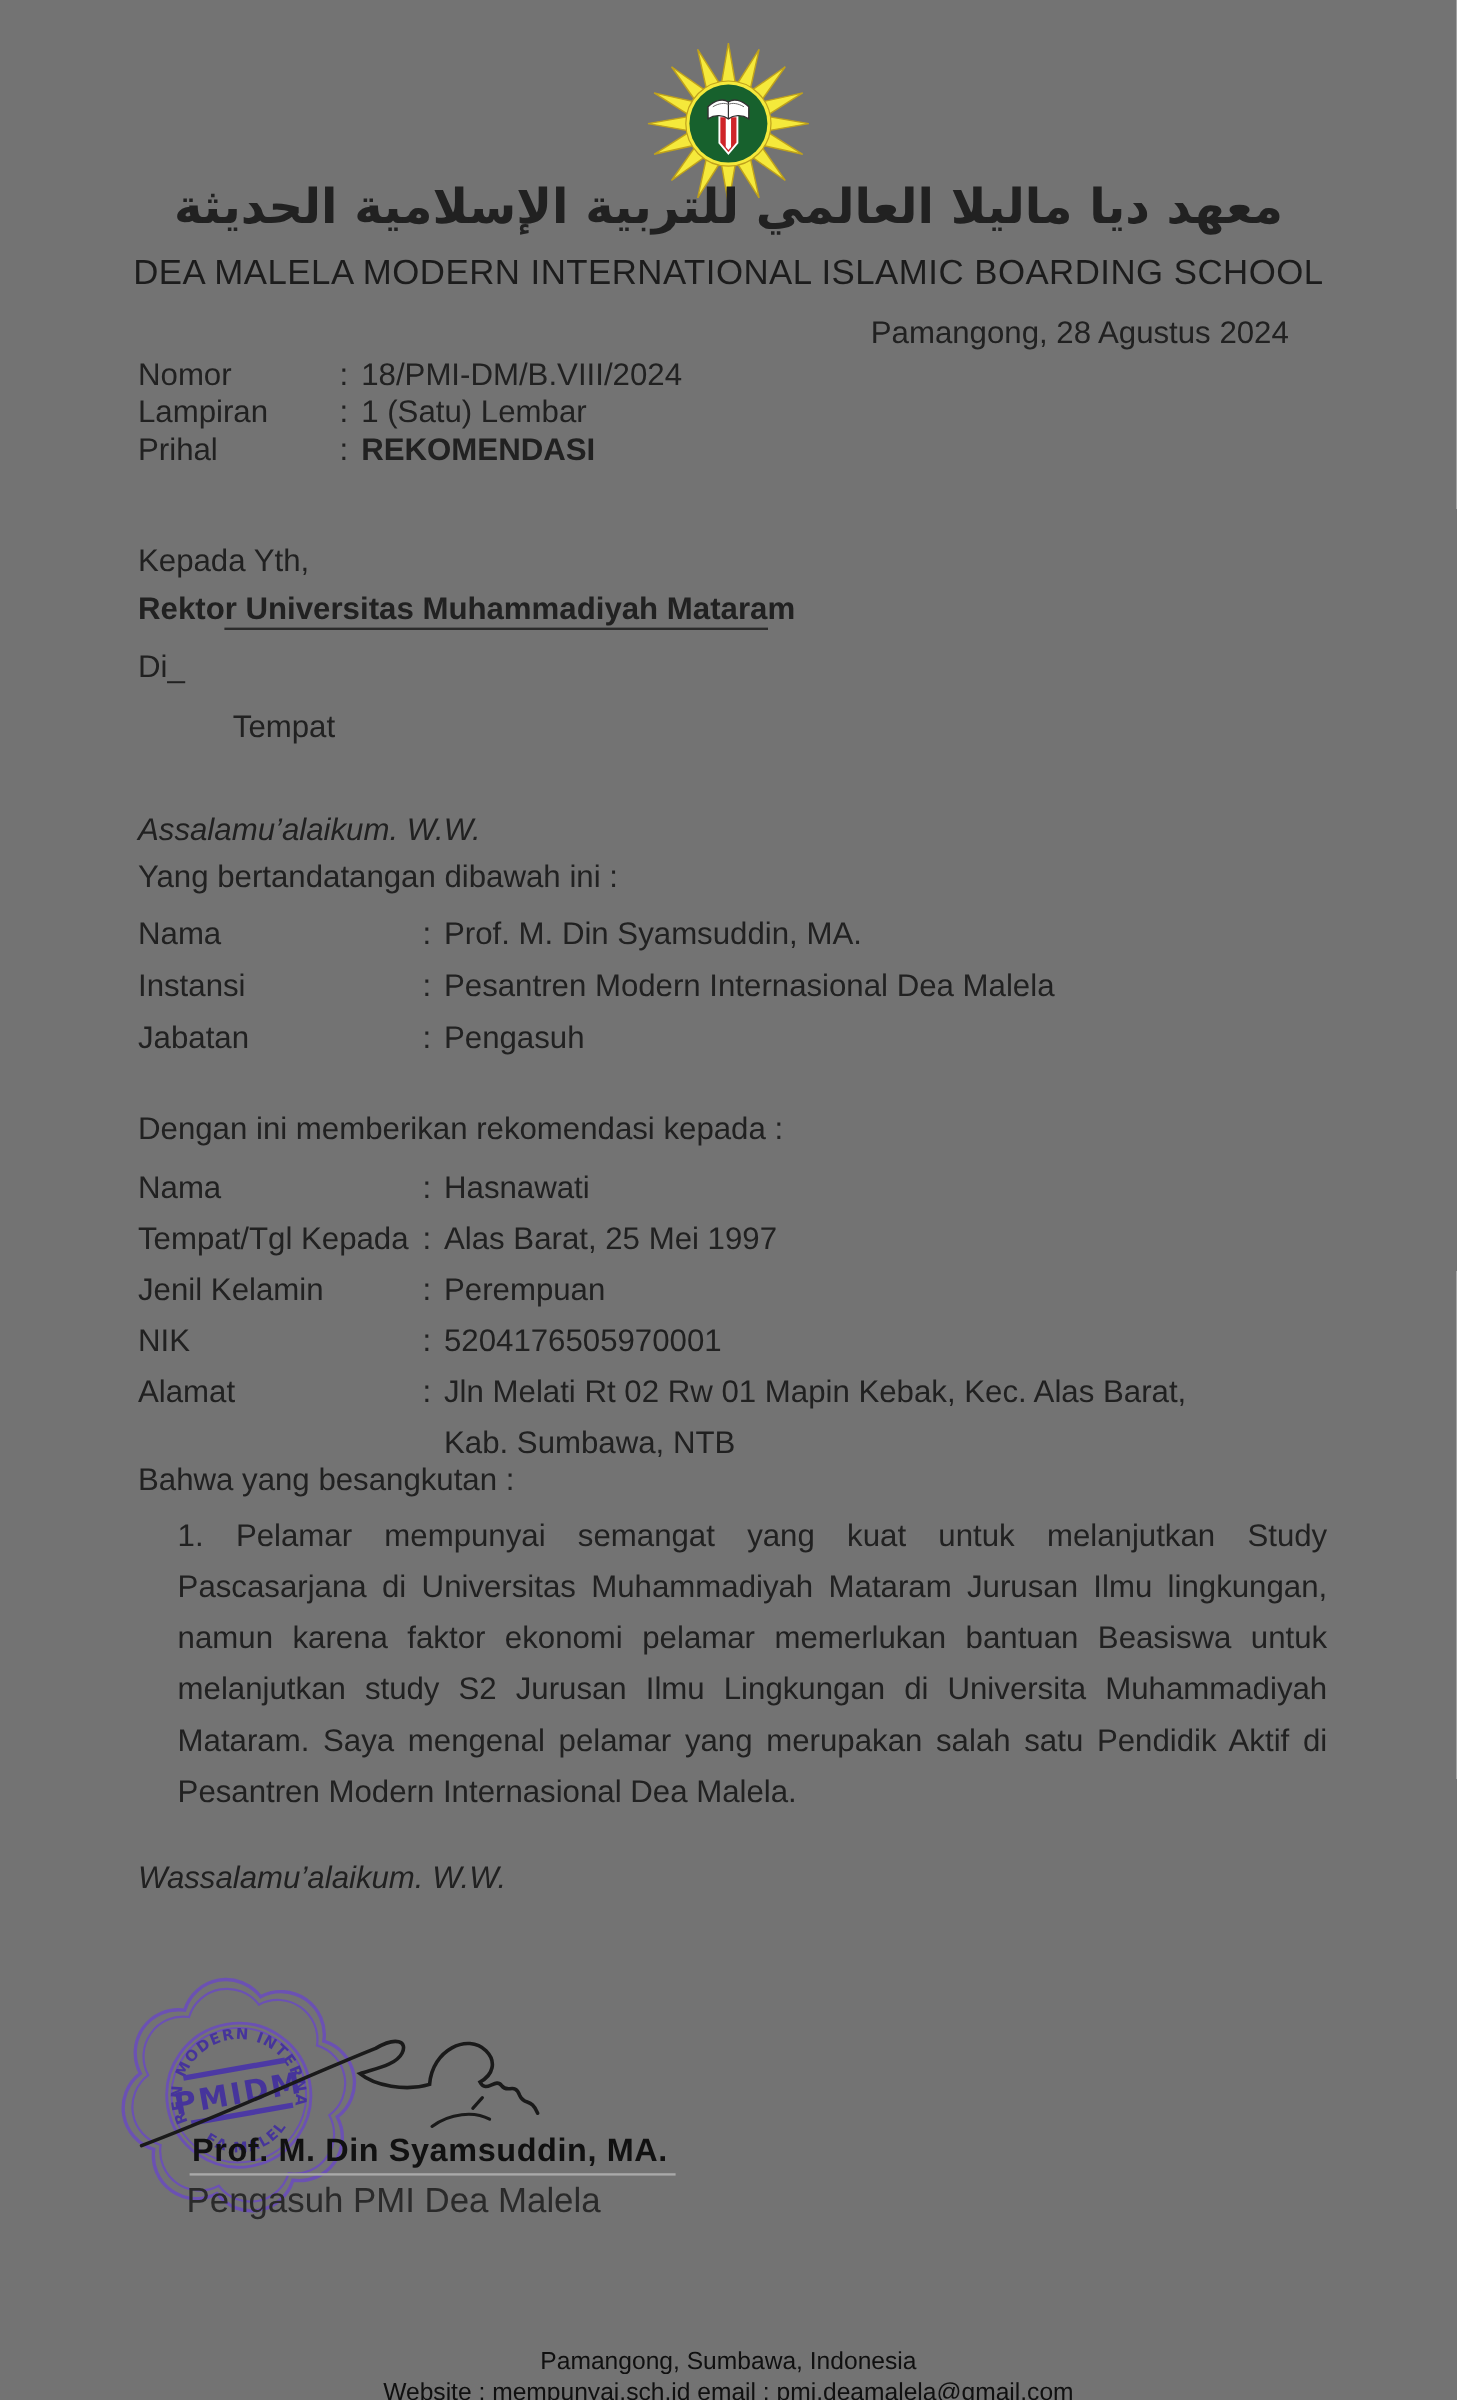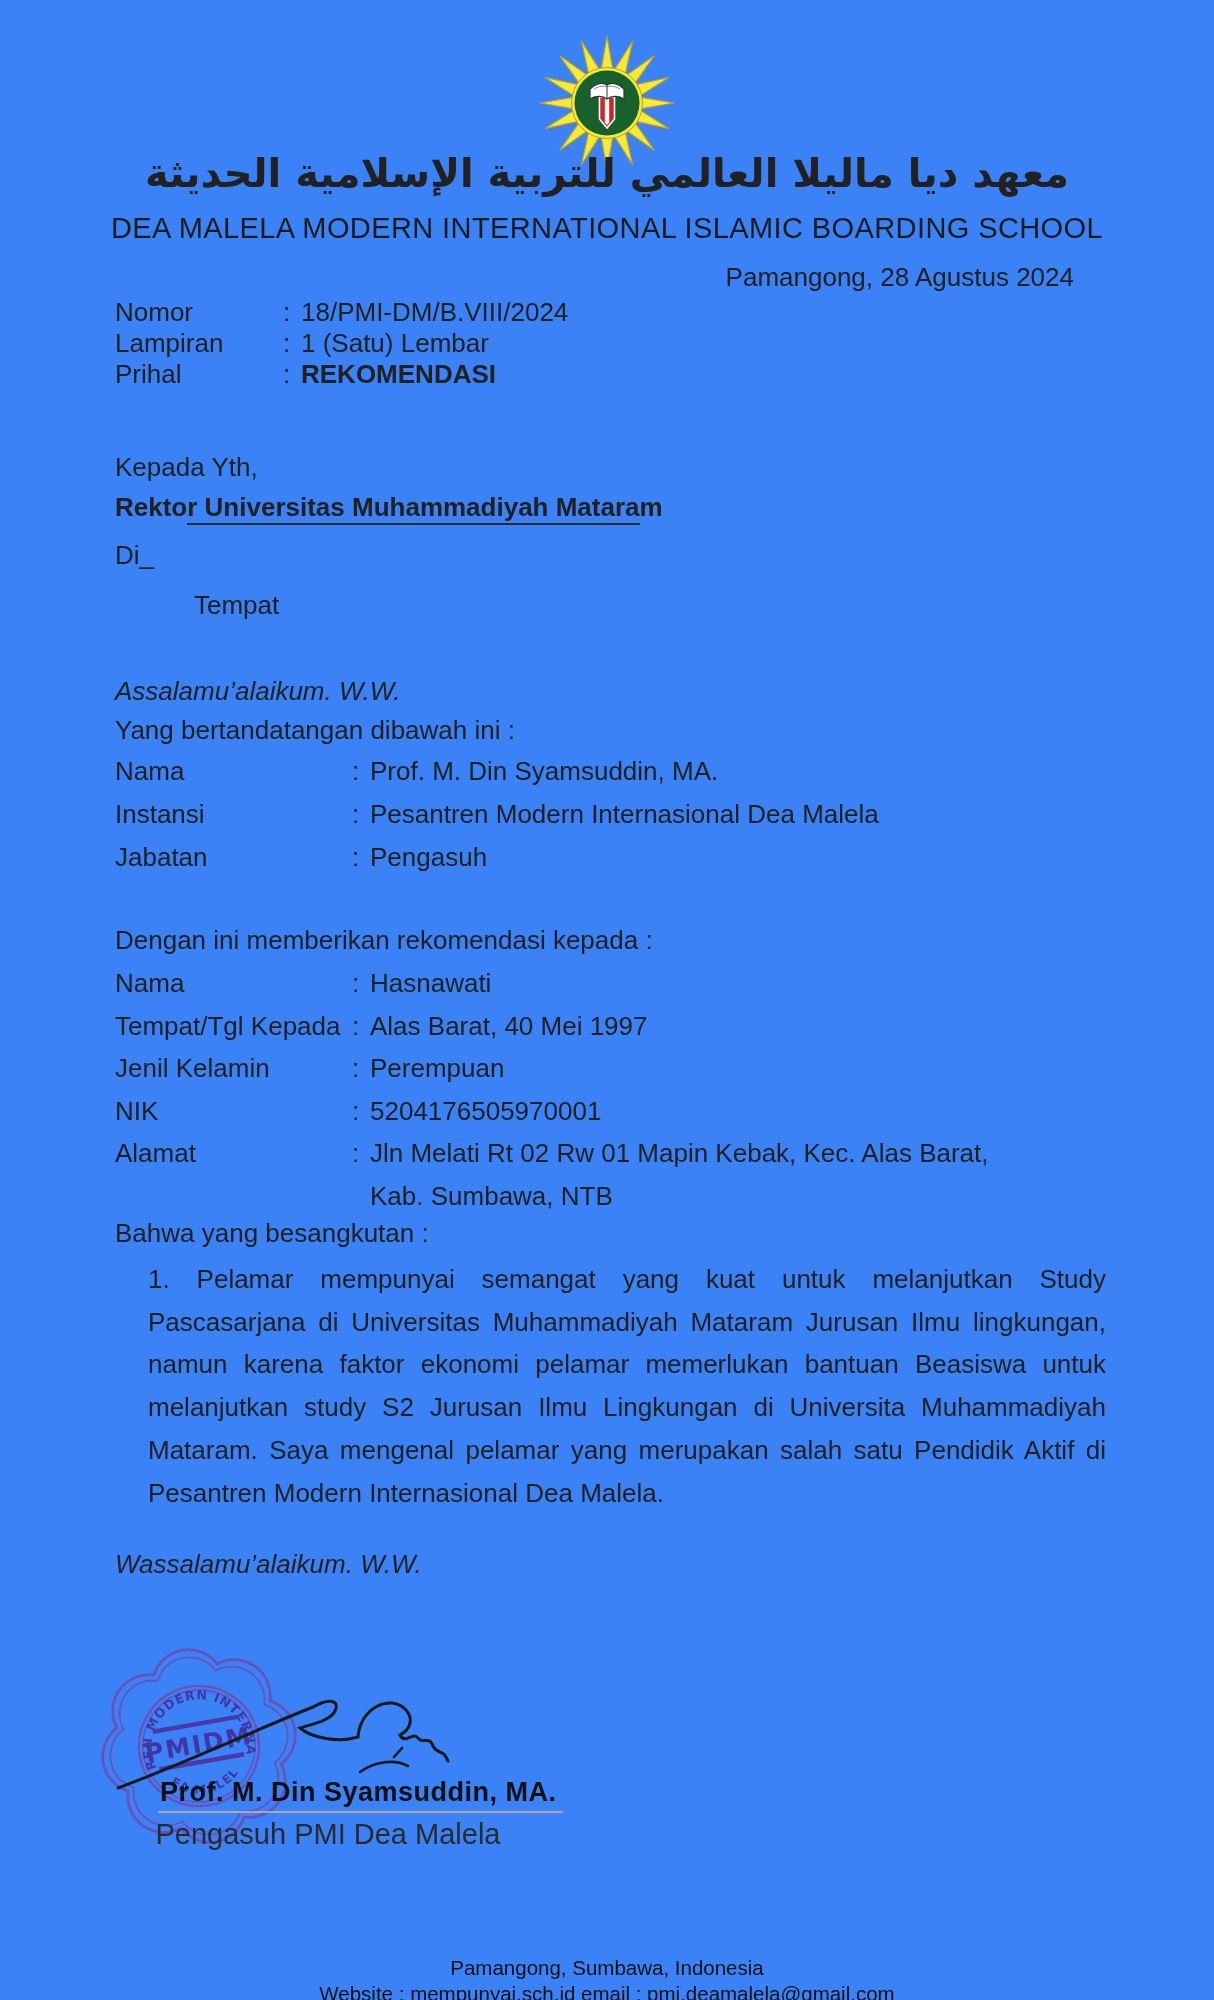--- a/index.html
+++ b/index.html
@@ -1,26 +1,26 @@
 <!DOCTYPE html>
 <html><head>
 <meta charset="utf-8">
 <style>
   html,body{margin:0;padding:0;background:#fff;}
-  .page{position:relative;width:1214px;height:2000px;background:#3b82f6;overflow:hidden;
+  .page{position:relative;width:1214px;height:2000px;background:#737373;overflow:hidden;
         font-family:"Liberation Sans",sans-serif;color:#212121;font-size:26px;}
   .abs{position:absolute;}
   .center{left:0;width:1214px;text-align:center;}
   .bold{font-weight:bold;}
   .ital{font-style:italic;}
   .arabic{font-family:"DejaVu Sans",sans-serif;font-weight:bold;font-size:40px;direction:rtl;}
   .title{font-size:29px;letter-spacing:.4px;color:#1c1c1c;}
   .date{right:140px;font-size:26px;}
   
-  .row{display:flex;align-items:flex-start;}
+  .row{display:flex;align-items:center;}
   .meta .row{height:31px;line-height:31px;}
   .meta .lbl{flex:0 0 168px;}
   .d43 .row{height:43px;line-height:30px;}
   .d42 .row{height:42.5px;line-height:30px;}
   .d43 .lbl,.d42 .lbl{flex:0 0 237px;}
   .colon{flex:0 0 18px;}
   .uline{border-bottom:2.5px solid #2b2b2b;padding-bottom:1px;}
   .para{left:148px;width:958px;text-align:justify;line-height:42.7px;}
   .sigName{font-size:27px;font-weight:bold;letter-spacing:.5px;color:#111;
            border-bottom:2px solid #a9a9a9;padding:0 6px 3px 2px;z-index:6;}
@@ -105,21 +105,21 @@
 
   <div class="abs d42" style="left:115px;top:968px;">
     <div class="row">
       <span class="lbl">Nama</span>
       <span class="colon">:</span>
       <span>Hasnawati</span>
     </div>
     <div class="row">
       <span class="lbl">Tempat/Tgl Kepada</span>
       <span class="colon">:</span>
-      <span>Alas Barat, 40 Mei 1997</span>
+      <span>Alas Barat, 25 Mei 1997</span>
     </div>
     <div class="row">
       <span class="lbl">Jenil Kelamin</span>
       <span class="colon">:</span>
       <span>Perempuan</span>
     </div>
     <div class="row">
       <span class="lbl">NIK</span>
       <span class="colon">:</span>
       <span>5204176505970001</span>

